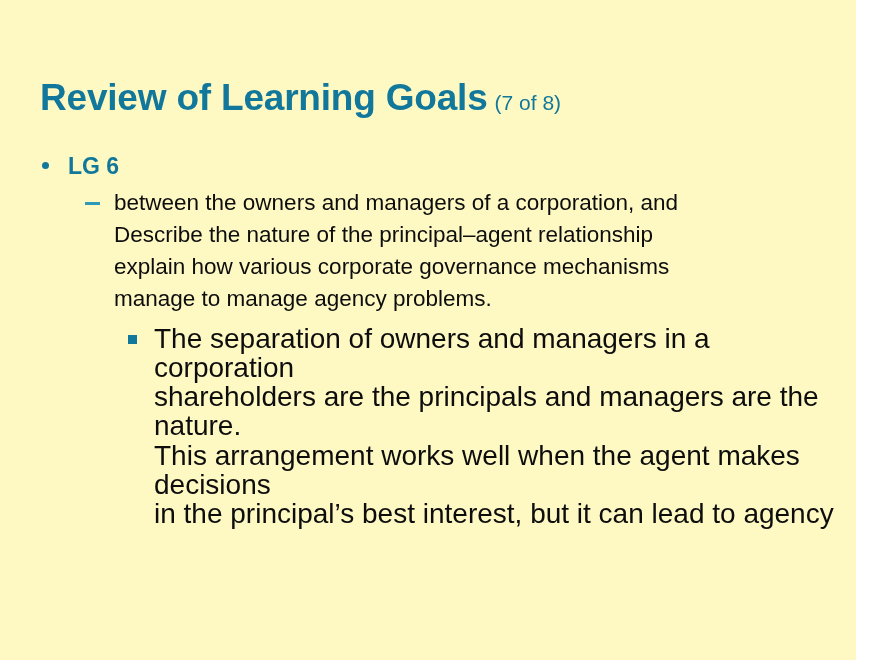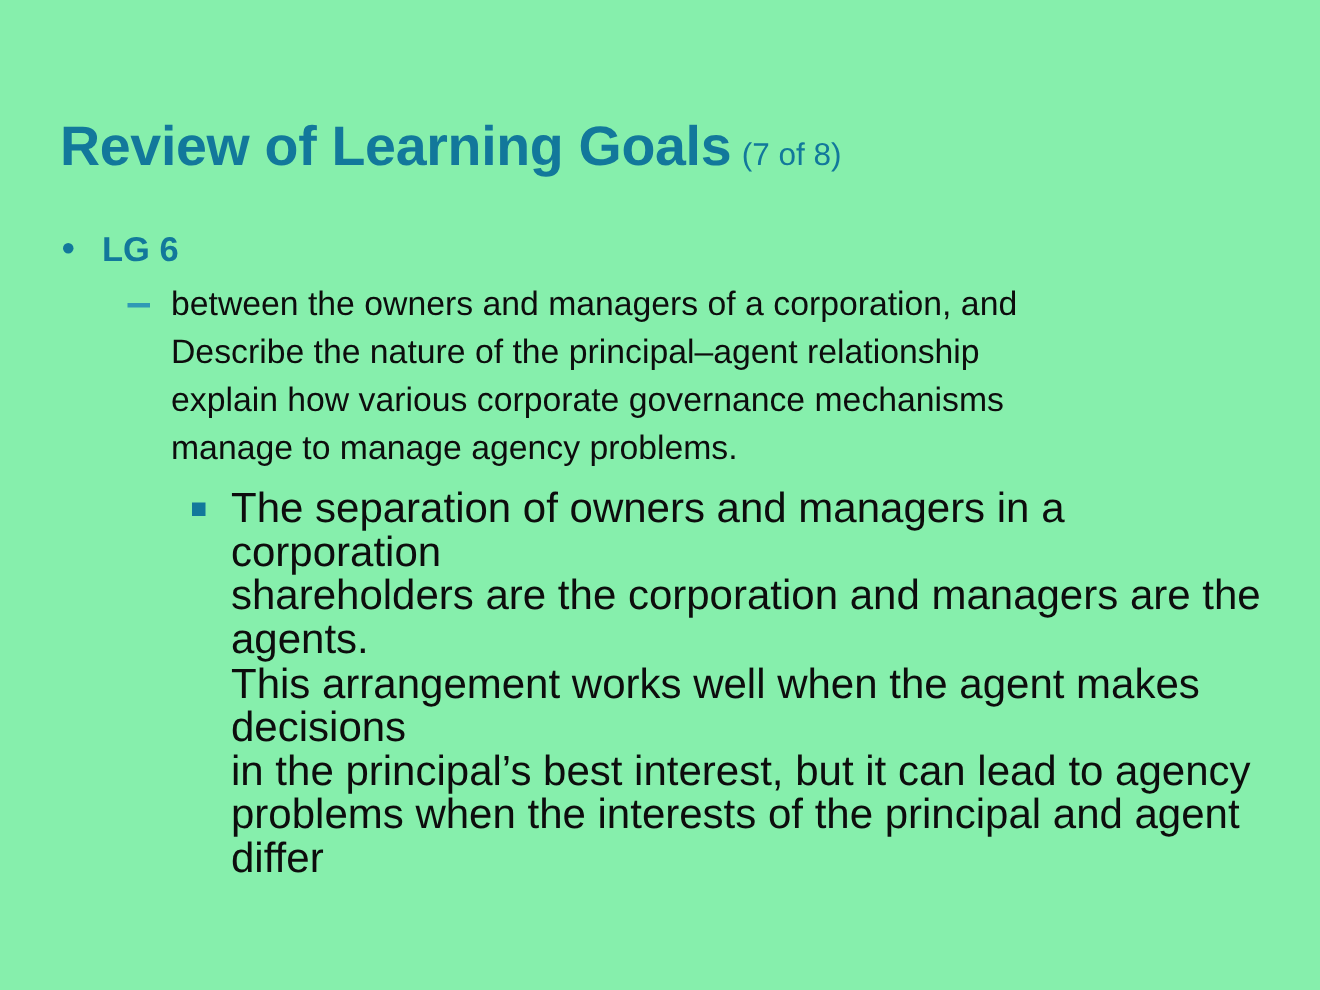--- a/index.html
+++ b/index.html
@@ -8,23 +8,24 @@
   }
   body {
     width: 880px;
     height: 660px;
     background: #ffffff;
     font-family: "Liberation Sans", sans-serif;
     overflow: hidden;
   }
   .slide {
     position: relative;
-    width: 880px;
+    width: 816px;
     height: 660px;
-    background: #86efac;
+    background: #fef9c3;
+    padding-left: 40px;
   }
 
   
   .slide-title {
     position: absolute;
     left: 40px;
     top: 78px;
     width: 800px;
     color: #12789B;
     font-size: 37px;
@@ -131,20 +132,19 @@
       <span class="marker-dash"></span>
       <span class="line">between the owners and managers of a corporation, and</span>
       <span class="line">Describe the nature of the principal–agent relationship</span>
       <span class="line">explain how various corporate governance mechanisms</span>
       <span class="line">manage to manage agency problems.</span>
     </div>
 
     <div class="lvl3">
       <span class="marker-square"></span>
       <span class="line">The separation of owners and managers in a corporation</span>
-      <span class="line">shareholders are the corporation and managers are the agents.</span>
+      <span class="line">shareholders are the principals and managers are the nature.</span>
       <span class="line">This arrangement works well when the agent makes decisions</span>
       <span class="line">in the principal’s best interest, but it can lead to agency</span>
-      <span class="line">problems when the interests of the principal and agent differ</span>
     </div>
 
   </div>
 </div>
 
 </body></html>

